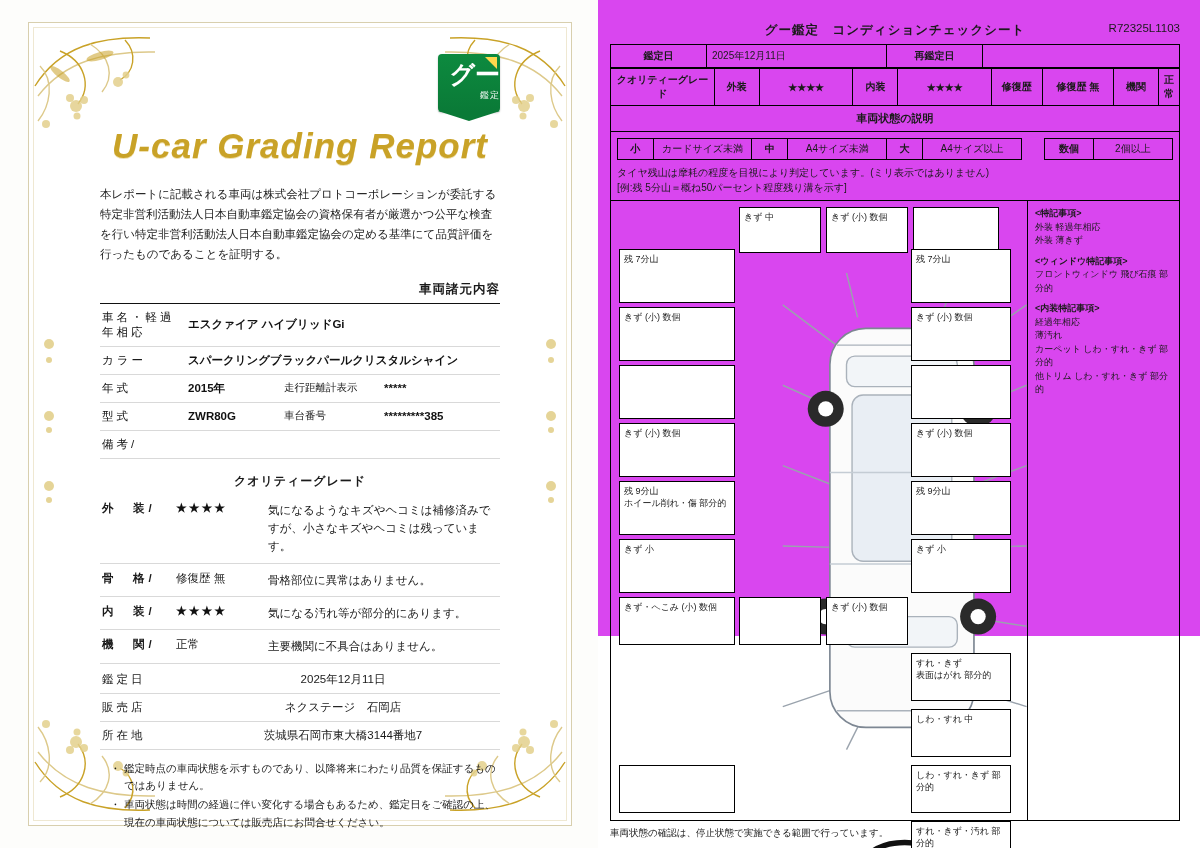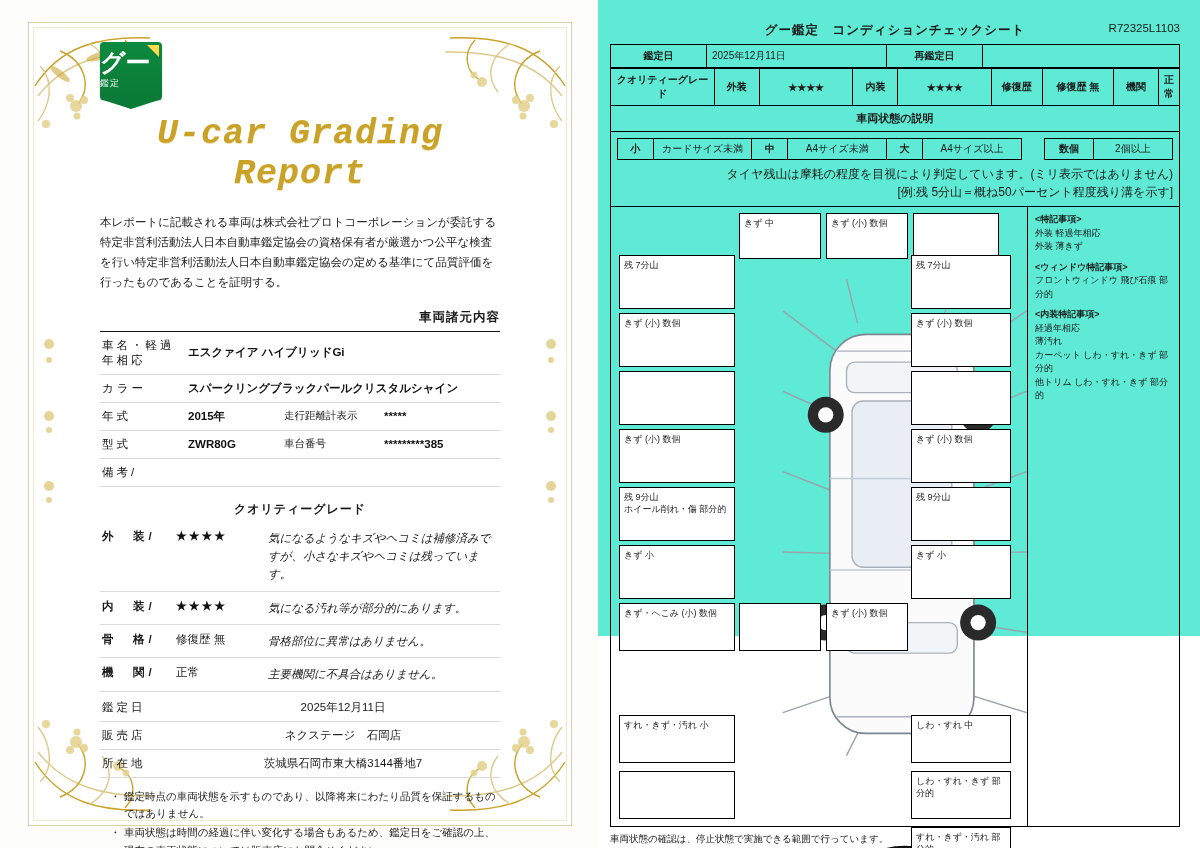--- a/index.html
+++ b/index.html
@@ -36,40 +36,40 @@
   .fl-tl { left:30px; top:26px; }
   .fl-tr { right:28px; top:26px; transform:scaleX(-1); }
   .fl-bl { left:30px; bottom:26px; transform:scaleY(-1); }
   .fl-br { right:28px; bottom:26px; transform:scale(-1,-1); }
   .side-orn { position:absolute; width:26px; height:180px; }
   .so-l { left:36px; top:330px; }
   .so-r { right:34px; top:330px; transform:scaleX(-1); }
 
   .cert-inner { position:absolute; left:100px; top:30px; width:400px; }
 
-  .logo-wrap { text-align:left; margin-top:12px; }
+  .logo-wrap { text-align:right; margin-top:24px; }
   .logo-badge {
     display:inline-block; width:62px; height:58px;
     background:linear-gradient(180deg,#0d8a3f 0%,#0a7a37 100%);
     border-radius:4px; position:relative;
     box-shadow:0 1px 2px rgba(0,0,0,.25);
   }
   .logo-badge:after{
     content:""; position:absolute; left:0; right:0; bottom:-9px; height:10px;
     background:#0a7a37;
     clip-path:polygon(0 0,100% 0,50% 100%);
   }
   .logo-g { color:#fff; font-size:25px; font-weight:bold; line-height:1; margin-top:8px; }
   .logo-sub { color:#fff; font-size:9px; letter-spacing:1px; margin-top:2px; }
   .logo-corner { position:absolute; right:3px; top:3px; width:0;height:0;
     border-left:12px solid transparent; border-top:12px solid #ffd84d; }
 
   .title {
     text-align:center;
-    font-family:Liberation Mono, monospace;
+    font-family:Liberation Sans, sans-serif;
     font-style:italic;
     font-size:35px;
     color:#c9a227;
     margin-top:14px;
     letter-spacing:1px;
     text-shadow:0 1px 0 #efe0b0;
     font-weight:bold;
   }
   .subtitle { text-align:center; font-size:12px; color:#333; margin-top:6px; letter-spacing:2px; }
 
@@ -84,53 +84,53 @@
   td.val { font-weight:bold; color:#111; }
   .stars { color:#111; letter-spacing:2px; font-size:12px; font-weight:bold; }
   .small-note { font-size:10.5px; }
 
   .grade-head { text-align:center; font-size:12px; font-weight:bold; margin-top:14px; letter-spacing:1px; }
 
   table.grade { width:100%; border-collapse:collapse; font-size:11.5px; margin-top:4px; }
   table.grade td { padding:7px 2px; border-bottom:1px solid #d9d9d9; vertical-align:top; }
   td.g-lab { width:74px; letter-spacing:4px; }
   td.g-mid { width:92px; }
-  td.g-txt { line-height:1.6;font-style:italic; }
+  td.g-txt { line-height:1.6; }
 
   table.info { width:100%; border-collapse:collapse; font-size:11.5px; margin-top:2px; }
   table.info td { padding:6px 2px; border-bottom:1px solid #d9d9d9; }
   table.info td.i-lab { width:86px; letter-spacing:3px; }
   table.info td.i-val { text-align:center; }
 
   .notes { font-size:10.5px; margin-top:10px; line-height:1.65; }
   .notes .nt-head { font-weight:bold; }
   .notes ul { margin:3px 0 0 0; padding-left:14px; list-style:none; }
   .notes li { position:relative; padding-left:10px; margin-bottom:2px; }
   .notes li:before { content:"・"; position:absolute; left:-4px; }
 
   
-  .right { position:relative; width:602px; height:636px; background:#5eead4; padding:22px 20px 18px 12px; }
+  .right { position:relative; width:602px; height:636px; background:#d946ef; padding:22px 20px 18px 12px; }
   .r-head { display:flex; align-items:baseline; justify-content:center; position:relative; height:22px; }
   .r-title { font-size:12.5px; font-weight:bold; letter-spacing:1px; }
   .r-code { position:absolute; right:0; top:0; font-size:11.5px; }
 
   .tbl { border-collapse:collapse; width:100%; font-size:10px; }
   .tbl td { border:1px solid #000; padding:4px 5px; }
   .b { font-weight:bold; }
   .c { text-align:center; }
 
   .row1 td { height:22px; }
 
   .state-head { text-align:center; font-weight:bold; font-size:11px; padding:5px; border:1px solid #000; border-top:none; }
   .sizebox { border:1px solid #000; border-top:none; padding:6px 6px 5px 6px; }
   .sizerow { display:flex; gap:0; }
   .sizerow table { border-collapse:collapse; font-size:10px; }
   .sizerow table td { border:1px solid #000; padding:3px 7px; }
 
-  .tirenote { font-size:12px; line-height:1.5; margin-top:5px;text-align:right; }
+  .tirenote { font-size:10px; line-height:1.5; margin-top:5px; }
 
   .diagram-wrap { position:relative; border:1px solid #000; border-top:none; height:620px; }
   .dg { position:absolute; inset:0; }
   .cell {
     position:absolute; border:1px solid #000; background:#fff;
     font-size:9px; padding:3px 4px; line-height:1.35;
   }
   .notesbox {
     position:absolute; right:0; top:0; width:152px; bottom:0;
     border-left:1px solid #000; padding:6px 7px; font-size:9px; line-height:1.5;
@@ -309,28 +309,28 @@
       <div class="grade-head">クオリティーグレード</div>
 
       <table class="grade">
         <tbody>
             <tr>
           <td class="g-lab b">外　装/</td>
           <td class="g-mid stars">★★★★</td>
           <td class="g-txt">気になるようなキズやヘコミは補修済みですが、小さなキズやヘコミは残っています。</td>
         </tr>
         <tr>
+          <td class="g-lab b">骨　格/</td>
+          <td class="g-mid">修復歴 無</td>
+          <td class="g-txt">骨格部位に異常はありません。</td>
+        </tr>
+        <tr>
           <td class="g-lab b">内　装/</td>
           <td class="g-mid stars">★★★★</td>
           <td class="g-txt">気になる汚れ等が部分的にあります。</td>
-        </tr>
-        <tr>
-          <td class="g-lab b">骨　格/</td>
-          <td class="g-mid">修復歴 無</td>
-          <td class="g-txt">骨格部位に異常はありません。</td>
         </tr>
         <tr>
           <td class="g-lab b">機　関/</td>
           <td class="g-mid">正常</td>
           <td class="g-txt">主要機関に不具合はありません。</td>
         </tr>
       </tbody>
         </table>
 
       <table class="info">
@@ -519,22 +519,23 @@
 ホイール削れ・傷 部分的</div>
       <div class="cell" style="left:300px;top:280px;width:100px;height:54px">残 9分山</div>
 
       <div class="cell" style="left:8px;top:338px;width:116px;height:54px">きず 小</div>
       <div class="cell" style="left:300px;top:338px;width:100px;height:54px">きず 小</div>
 
       <div class="cell" style="left:8px;top:396px;width:116px;height:48px">きず・へこみ (小) 数個</div>
       <div class="cell" style="left:128px;top:396px;width:82px;height:48px"></div>
       <div class="cell" style="left:215px;top:396px;width:82px;height:48px">きず (小) 数個</div>
 
-
-      <div class="cell" style="left:8px;top:508px;width:116px;height:48px">すれ・きず・汚れ 小</div>
+      <div class="cell" style="left:300px;top:452px;width:100px;height:48px;white-space:pre-line">すれ・きず
+表面はがれ 部分的</div>
+
       <div class="cell" style="left:300px;top:508px;width:100px;height:48px">しわ・すれ 中</div>
 
       <div class="cell" style="left:8px;top:564px;width:116px;height:48px"></div>
       <div class="cell" style="left:300px;top:564px;width:100px;height:48px">しわ・すれ・きず 部分的</div>
 
       <div class="cell" style="left:300px;top:620px;width:100px;height:48px">すれ・きず・汚れ 部分的</div>
 
       <div class="notesbox">
         <div class="nb-h">&lt;特記事項&gt;</div>
         <div>外装 軽過年相応</div>

